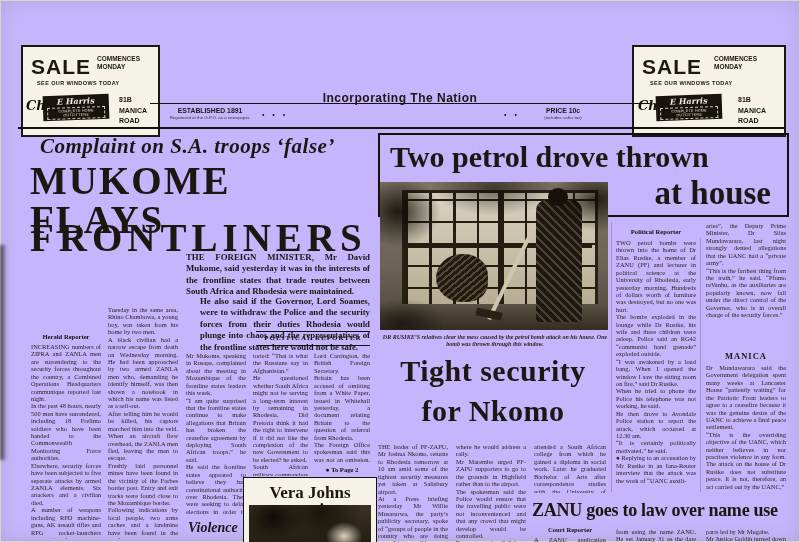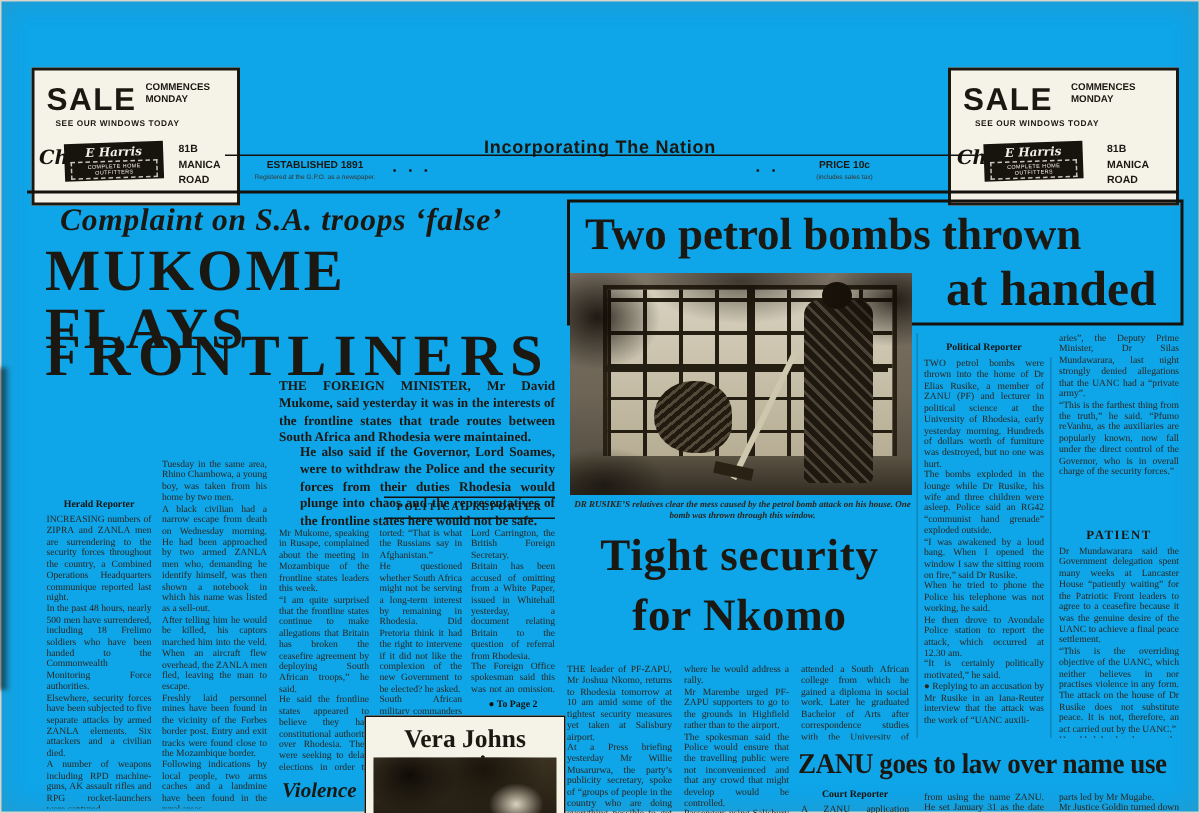--- a/index.html
+++ b/index.html
@@ -1,16 +1,16 @@
 <!DOCTYPE html>
 <html><head>
 <meta charset="utf-8">
 <style>
   html,body{margin:0;padding:0;background:#e8e6e0;}
-  #page{position:relative;width:800px;height:542px;background:#0ea5e9;overflow:hidden;
+  #page{position:relative;width:800px;height:542px;background:#c4b5fd;overflow:hidden;
         font-family:"Liberation Serif",serif;color:#1b1711;
         box-shadow:inset 0 0 0 1px #d8d5cc, inset 0 0 18px rgba(120,115,100,.25);}
   .abs{position:absolute;}
   .rule{background:#15120d;}
   .bodytext{font:6.4px/1.16 "Liberation Serif",serif;text-align:justify;color:#2a251d;
             overflow:hidden;white-space:pre-line;}
   .byline{font:bold 6.6px "Liberation Serif",serif;text-align:center;color:#15120d;}
   .kicker{font:bold italic 21px/1 "Liberation Serif",serif;letter-spacing:.5px;}
   .h-mukome{font:bold 39px/1 "Liberation Serif",serif;letter-spacing:2px;}
   .h-frelimo{font:bold 23px/1.18 "Liberation Sans",sans-serif;white-space:pre-line;letter-spacing:-.3px;}
@@ -159,22 +159,22 @@
 The Foreign Office spokesman said this was not an omission. “That document was never in the White Paper, but it does form part of the overall Lancaster House agreement to which Britain is committed.”</div>
   <div class="abs byline" style="left:314px;top:466px;width:56px;">● To Page 2</div>
   <div class="abs subhead-violence" style="left:188px;top:521px;">Violence</div>
 
   <div class="abs vera-box" style="left:243px;top:477px;width:132px;height:70px;">
     <div class="abs h-vera" style="left:0;top:6px;width:132px;">Vera Johns marries</div>
     <div class="abs vera-photo" style="left:5px;top:27px;width:122px;height:40px;"></div>
   </div>
 
   <div class="abs boxline" style="left:378px;top:133px;width:407px;height:80px;">
-    <div class="abs h-petrol" style="left:10px;top:7px;">Two petrol bombs thrown</div>
-    <div class="abs h-petrol" style="right:16px;top:42px;font-size:33px;">at handed</div>
+    <div class="abs h-petrol" style="left:10px;top:7px;">Two petrol drove thrown</div>
+    <div class="abs h-petrol" style="right:16px;top:42px;font-size:33px;">at house</div>
   </div>
 
   <div class="abs photo" style="left:380px;top:182px;width:228px;height:148px;">
     <div class="window"></div>
     <div class="mullion" style="left:118px;top:8px;width:5px;height:118px;"></div>
     <div class="mullion" style="left:22px;top:62px;width:190px;height:4px;"></div>
     <div class="floor" style="background:linear-gradient(180deg,#5a5243,#332c22);"></div>
     <div class="fig-crouch"></div>
     <div class="broom"></div>
     <div class="broom-head"></div>
@@ -198,21 +198,21 @@
   <div class="abs byline" style="left:616px;top:228px;width:80px;">Political Reporter</div>
   <div class="abs bodytext" style="left:616px;top:239px;width:80px;height:253px;">TWO petrol bombs were thrown into the home of Dr Elias Rusike, a member of ZANU (PF) and lecturer in political science at the University of Rhodesia, early yesterday morning. Hundreds of dollars worth of furniture was destroyed, but no one was hurt.
 The bombs exploded in the lounge while Dr Rusike, his wife and three children were asleep. Police said an RG42 “communist hand grenade” exploded outside.
 “I was awakened by a loud bang. When I opened the window I saw the sitting room on fire,” said Dr Rusike.
 When he tried to phone the Police his telephone was not working, he said.
 He then drove to Avondale Police station to report the attack, which occurred at 12.30 am.
 “It is certainly politically motivated,” he said.
 ● Replying to an accusation by Mr Rusike in an Iana-Reuter interview that the attack was the work of “UANC auxili-</div>
   <div class="abs bodytext" style="left:706px;top:222px;width:80px;height:124px;">aries”, the Deputy Prime Minister, Dr Silas Mundawarara, last night strongly denied allegations that the UANC had a “private army”.
 “This is the farthest thing from the truth,” he said. “Pfumo reVanhu, as the auxiliaries are popularly known, now fall under the direct control of the Governor, who is in overall charge of the security forces.”</div>
-  <div class="abs subhead-patient" style="left:706px;top:352px;width:80px;">PATIENT</div>
+  <div class="abs subhead-patient" style="left:706px;top:352px;width:80px;">MANICA</div>
   <div class="abs bodytext" style="left:706px;top:364px;width:80px;height:128px;">Dr Mundawarara said the Government delegation spent many weeks at Lancaster House “patiently waiting” for the Patriotic Front leaders to agree to a ceasefire because it was the genuine desire of the UANC to achieve a final peace settlement.
 “This is the overriding objective of the UANC, which neither believes in nor practises violence in any form. The attack on the house of Dr Rusike does not substitute peace. It is not, therefore, an act carried out by the UANC.”
 He added that late last year the same house was daubed with PF-ZAPU slogans and suggested the attack might have been “just one follow-up example of the other party faction fighting within the Patriotic Front”.</div>
 
   <div class="abs h-zanu" style="left:532px;top:500px;width:256px;">ZANU goes to law over name use</div>
   <div class="abs byline" style="left:534px;top:526px;width:72px;">Court Reporter</div>
   <div class="abs bodytext" style="left:534px;top:536px;width:72px;height:6px;overflow:hidden;">A ZANU application seeking to stop ZANU (PF), led by Mr Robert Mugabe,</div>
   <div class="abs bodytext" style="left:616px;top:528px;width:80px;height:14px;">from using the name ZANU. He set January 31 as the date for the court hearing on the issue.</div>
   <div class="abs bodytext" style="left:706px;top:528px;width:80px;height:14px;">parts led by Mr Mugabe.
 Mr Justice Goldin turned down the application for an interdict</div>

